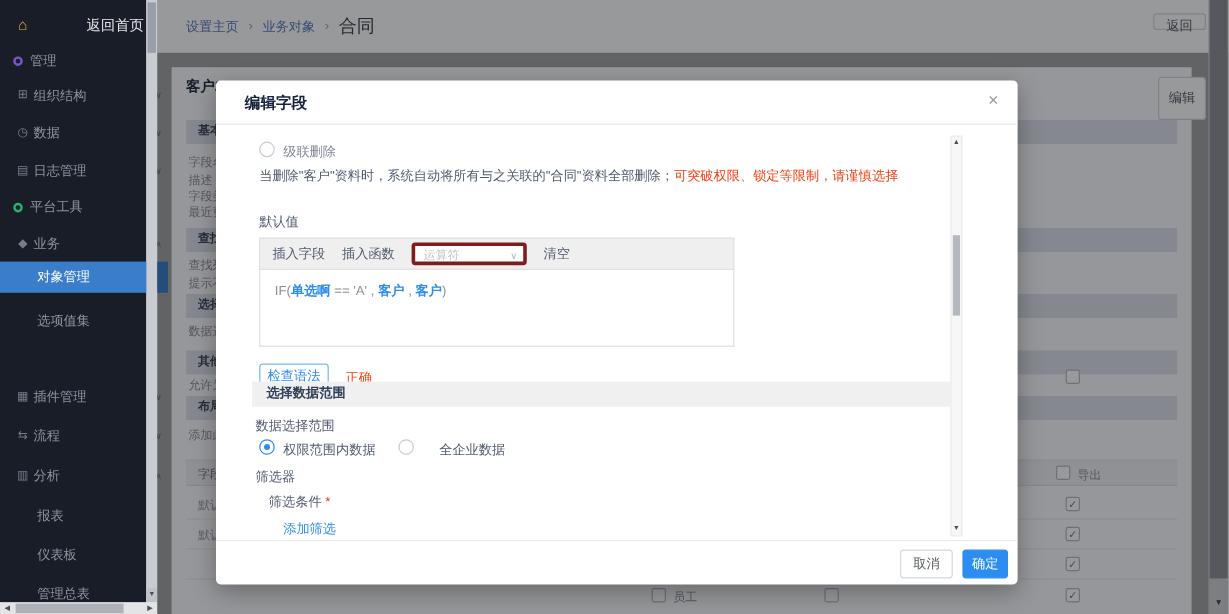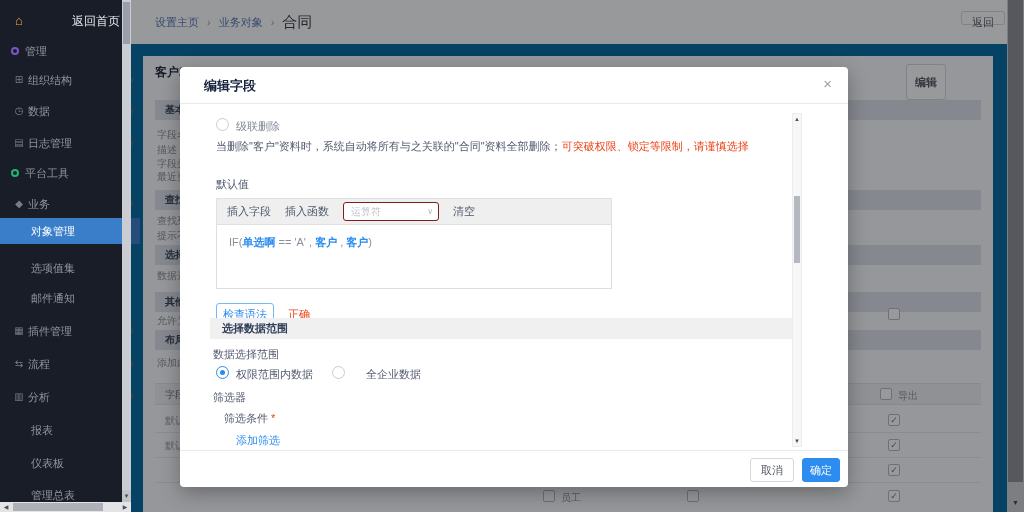--- a/index.html
+++ b/index.html
@@ -23,32 +23,32 @@
   .sb-active { background:#3a7dc9; height:26px; line-height:26px; color:#fff; }
   
   .sb-vscroll { position:absolute; left:122px; top:0; width:9px; height:502px; background:#c9ccd1; z-index:3; }
   .sb-vthumb { position:absolute; left:1px; top:2px; width:7px; height:42px; background:#999fa8; }
   .sb-vdown { position:absolute; left:0; bottom:0; width:9px; height:12px; background:#c0c3c8; color:#4a4f58; font-size:6px; text-align:center; line-height:12px; }
   .sb-hscroll { position:absolute; left:0; top:502px; width:131px; height:10px; background:#e3e4e6; z-index:3; }
   .sb-harrow { position:absolute; top:0; width:12px; height:10px; font-size:6px; color:#4a4f58; text-align:center; line-height:10px; }
   .sb-hthumb { position:absolute; left:13px; top:1px; width:90px; height:8px; background:#aeb2b8; }
 
   
-  .content { position:absolute; left:131px; top:0; width:893px; height:512px; background:#0369a1; }
+  .content { position:absolute; left:131px; top:0; width:893px; height:512px; background:#a3a3a3; }
   .topbar { position:absolute; left:0; top:0; width:893px; height:44px; background:#fff; }
   .crumbs { position:absolute; left:24px; top:0; height:44px; display:flex; align-items:center; gap:8px; }
   .crumb-link { color:#5b79b8; font-size:11px; text-decoration:none; }
   .crumb-sep { color:#9aa0a8; font-size:11px; }
   .crumb-cur { color:#3a3f47; font-size:15px; }
   .btn-plain { background:#fff; border:1px solid #d4d7dc; border-radius:3px; color:#555b64; font-size:11px; text-align:center; }
   .back-btn { position:absolute; right:19px; top:11px; width:44px; height:14px; line-height:20px; }
 
   .panel { position:absolute; left:12px; top:56px; width:850px; height:456px; background:#fcfcfd; }
   .panel-title { position:absolute; left:12px; top:8px; font-size:12px; font-weight:bold; color:#20293d; }
-  .edit-btn { position:absolute; left:763px; top:8px; width:40px; height:36px; line-height:20px;font-weight:bold; }
+  .edit-btn { position:absolute; left:822px; top:8px; width:40px; height:36px; line-height:20px; }
   .sec-bar { position:absolute; left:12px; width:826px; height:20px; background:#dfe3ea; color:#3c465a; font-size:10px; font-weight:bold; line-height:20px; padding-left:10px; white-space:nowrap; overflow:hidden; }
   .p-row { position:absolute; left:14px; font-size:10px; color:#8c9097; white-space:nowrap; }
   .tbl-head { position:absolute; left:12px; top:327px; width:826px; height:22px; background:#f0f1f3; border-top:1px solid #e3e4e7; border-bottom:1px solid #e3e4e7; }
   .tbl-head .hf { position:absolute; left:10px; top:4px; font-size:10px; color:#70757d; }
   .tbl-row { position:absolute; left:12px; width:826px; height:25px; border-bottom:1px solid #e8e9ec; }
   .tbl-row .rl { position:absolute; left:10px; top:6px; font-size:10px; color:#9a9ea5; }
   .cbx { position:absolute; width:12px; height:12px; border:1px solid #b5b8bd; border-radius:2px; background:#fff; font-size:9px; line-height:11px; text-align:center; color:#6f747c; }
   .mini-lbl { position:absolute; font-size:10px; color:#8c9097; }
 
   
@@ -64,21 +64,21 @@
   .m-head { position:absolute; left:0; top:0; width:668px; height:37px; border-bottom:1px solid #e8eaec; }
   .m-title { position:absolute; left:24px; top:0; line-height:37px; font-size:13px; font-weight:bold; color:#17233d; }
   .m-close { position:absolute; right:16px; top:8px; font-size:15px; color:#999ea6; cursor:pointer; }
   .m-lbl { position:absolute; font-size:11px; color:#515a6e; white-space:nowrap; }
   .radio { position:absolute; width:13px; height:13px; border:1px solid #c8cbd1; border-radius:50%; background:#fff; }
   .radio.sel { border:1px solid #2d8cf0; }
   .radio.sel::after { content:""; position:absolute; left:3px; top:3px; width:5px; height:5px; border-radius:50%; background:#2d8cf0; }
   .warn { position:absolute; left:36px; top:72px; font-size:11px; color:#515a6e; white-space:nowrap; }
   .warn .red { color:#ed4014; }
   .f-toolbar { position:absolute; left:36px; top:131px; width:396px; height:27px; background:#efefef; border:1px solid #e0e0e0; display:flex; align-items:center; gap:14px; padding-left:10px; font-size:11px; color:#515a6e; }
-  .op-select { position:relative; width:96px; height:19px; background:#fff; border:1px solid #7f1d1d; border-radius:3px; font-size:10px; color:#bfc3c9; line-height:17px; padding-left:7px; }
+  .op-select { position:relative; width:96px; height:19px; background:#fff; border:3px solid #7f1d1d; border-radius:3px; font-size:10px; color:#bfc3c9; line-height:17px; padding-left:7px; }
   .op-select .arr { position:absolute; right:5px; top:0; font-size:8px; color:#b0b4ba; }
   .f-box { position:absolute; left:36px; top:158px; width:396px; height:64px; background:#fff; border:1px solid #dcdee2; border-top:none; font-size:11px; color:#8a9099; padding:10px 12px; }
   .f-box b { color:#2d8cf0; font-weight:bold; }
   .syntax-btn { position:absolute; left:36px; top:236px; width:58px; height:22px; background:#fff; border:1px solid #74b9f5; border-radius:3px; color:#2d8cf0; font-size:11px; line-height:20px; text-align:center; }
   .syntax-ok { position:absolute; left:108px; top:240px; font-size:11px; color:#ed4014; }
   .m-band { position:absolute; left:30px; top:251px; width:582px; height:21px; background:#f0f0f0; font-size:11px; font-weight:bold; color:#31405a; line-height:21px; padding-left:12px; }
   .m-link { position:absolute; font-size:11px; color:#2d8cf0; }
   .req { color:#ed4014; }
   .m-foot-line { position:absolute; left:0; top:383px; width:668px; border-top:1px solid #e8eaec; }
   .m-cancel { position:absolute; left:570px; top:391px; width:44px; height:24px; line-height:22px; }
@@ -126,23 +126,20 @@
       <span class="sb-icon">◆</span>
       <span class="lbl">业务</span>
       <span class="chev">∧</span>
     </div>
     <div class="sb-item sb-active" style="top:218px">
       <span class="sub">对象管理</span>
     </div>
     <div class="sb-item" style="top:257px">
       <span class="sub">选项值集</span>
     </div>
-    <div class="sb-item" style="top:287px">
-      <span class="sub">邮件通知</span>
-    </div>
     <div class="sb-item" style="top:320px">
       <span class="sb-icon">▦</span>
       <span class="lbl">插件管理</span>
       <span class="chev">∨</span>
     </div>
     <div class="sb-item" style="top:353px">
       <span class="sb-icon">⇆</span>
       <span class="lbl">流程</span>
       <span class="chev">∨</span>
     </div>

